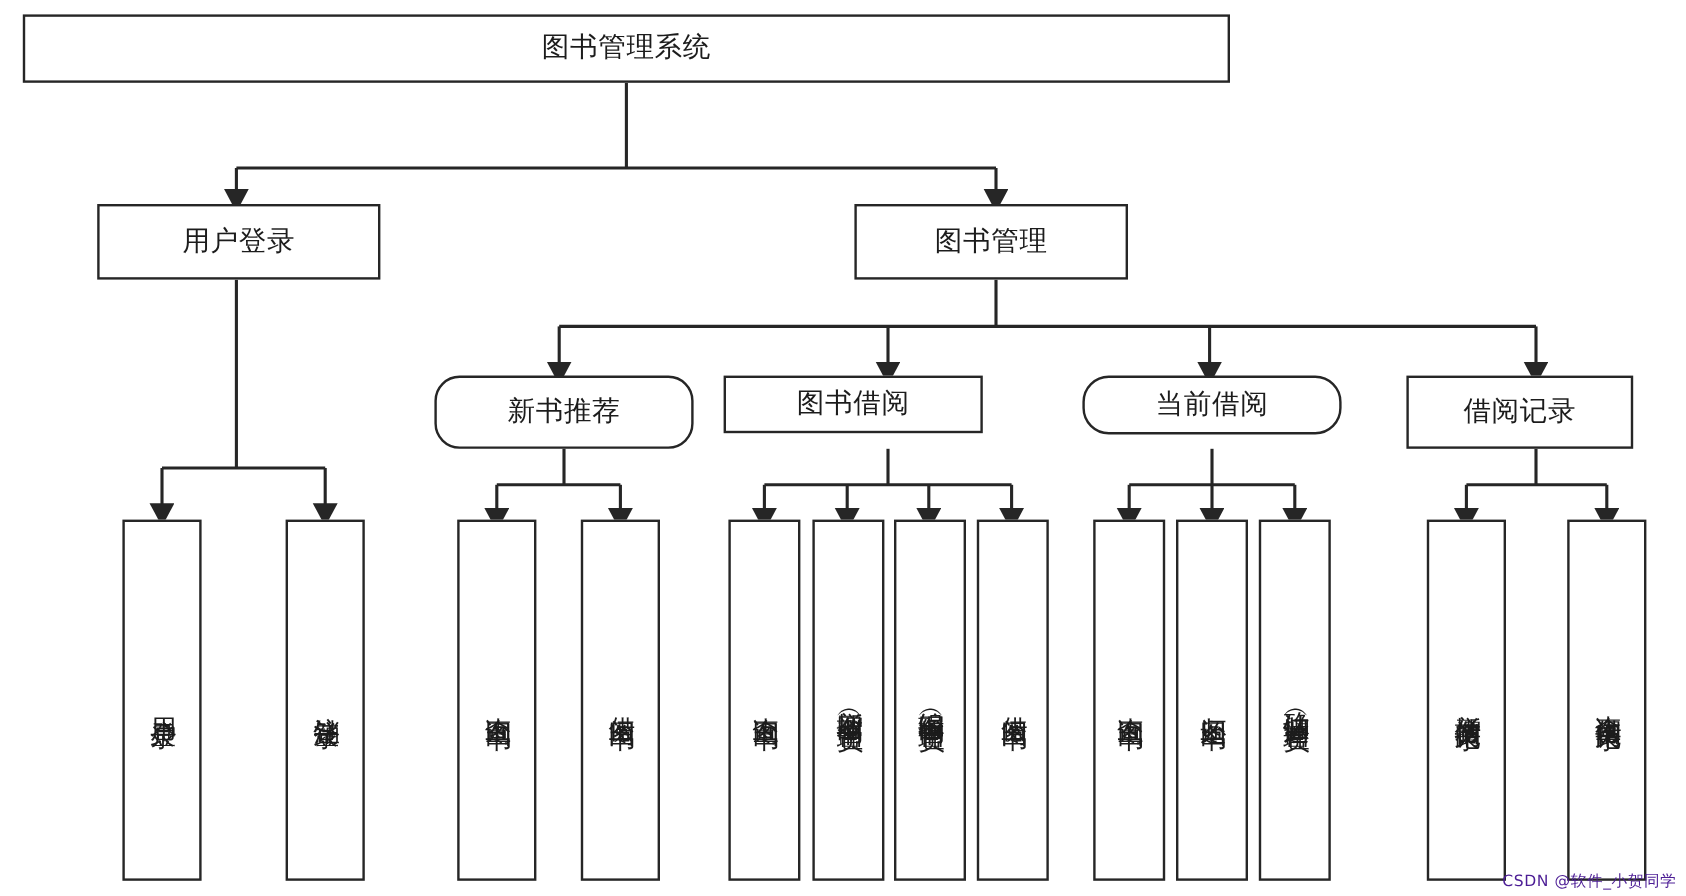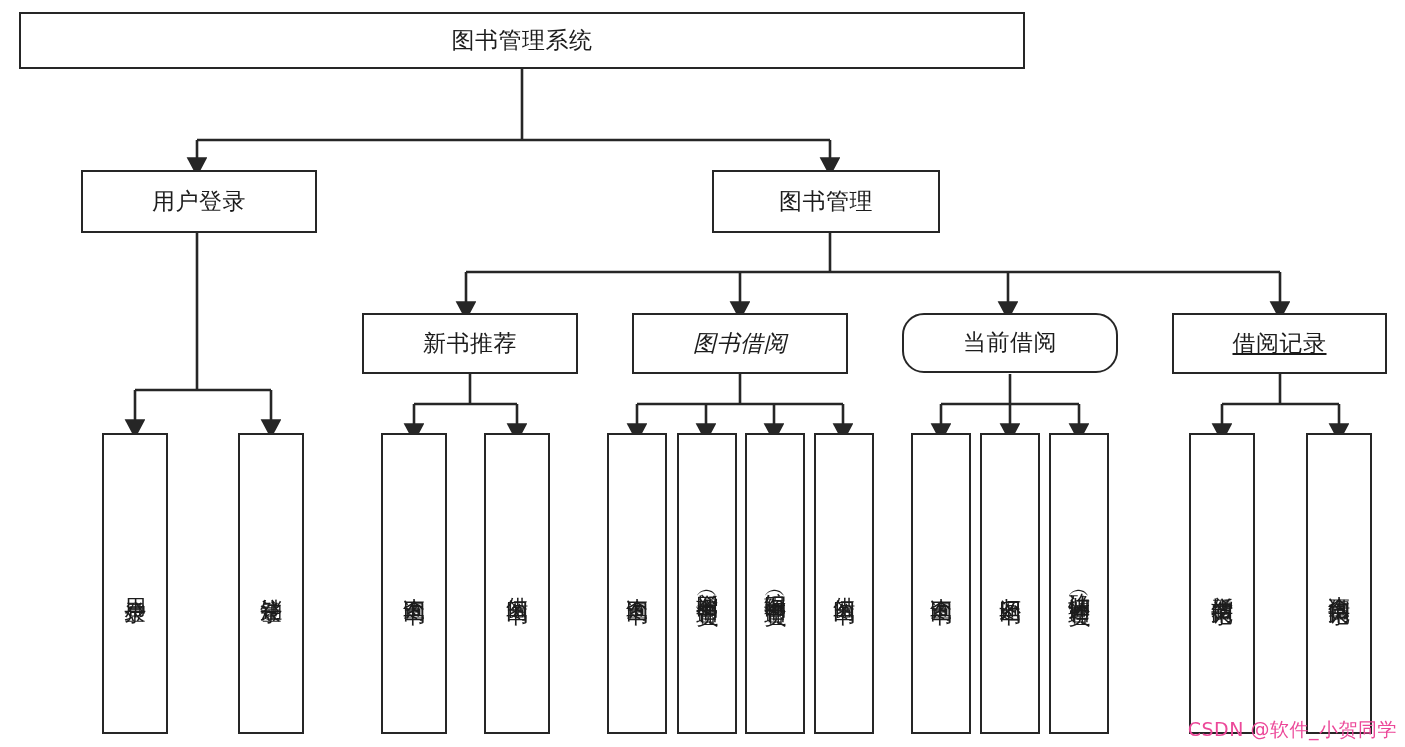--- a/index.html
+++ b/index.html
@@ -53,22 +53,22 @@
     white-space: normal;
     font-size: 22px;
     line-height: 1.30;
     letter-spacing: 2px;
     max-height: 252px;
   }
   #watermark {
     position: absolute;
     right: 8px;
     bottom: 4px;
-    font-size: 19px;
-    color: #ec4899;
+    font-size: 13px;
+    color: #4c1d95;
     letter-spacing: 0.5px;
     white-space: nowrap;
   }
 </style>
 </head>
 <body>
 
 <div id="canvas">
 
   <svg id="wires" viewBox="0 0 1405 747" width="1405" height="747" xmlns="http://www.w3.org/2000/svg">
@@ -125,30 +125,30 @@
     <span class="lbl">图书管理系统</span>
   </div>
 
   <div class="node" style="left:81px; top:170px; width:236px; height:63px;">
     <span class="lbl">用户登录</span>
   </div>
   <div class="node" style="left:712px; top:170px; width:228px; height:63px;">
     <span class="lbl">图书管理</span>
   </div>
 
-  <div class="node" style="left:362px; top:313px; width:216px; height:61px;">
+  <div class="node" style="left:362px; top:313px; width:216px; height:61px;border-radius:21px;">
     <span class="lbl">新书推荐</span>
   </div>
-  <div class="node" style="left:632px; top:313px; width:216px; height:61px;font-style:italic;">
+  <div class="node" style="left:603px; top:313px; width:216px; height:48px;">
     <span class="lbl">图书借阅</span>
   </div>
-  <div class="node" style="left:902px; top:313px; width:216px; height:60px;border-radius:22px;">
+  <div class="node" style="left:902px; top:313px; width:216px; height:49px;border-radius:22px;">
     <span class="lbl">当前借阅</span>
   </div>
-  <div class="node" style="left:1172px; top:313px; width:215px; height:61px;text-decoration:underline;">
+  <div class="node" style="left:1172px; top:313px; width:189px; height:61px;">
     <span class="lbl">借阅记录</span>
   </div>
 
   <div class="node vert" style="left:102px; top:433px; width:66px; height:301px;">
     <span class="lbl">用户登录</span>
   </div>
   <div class="node vert" style="left:238px; top:433px; width:66px; height:301px;">
     <span class="lbl">注销登录</span>
   </div>
 

